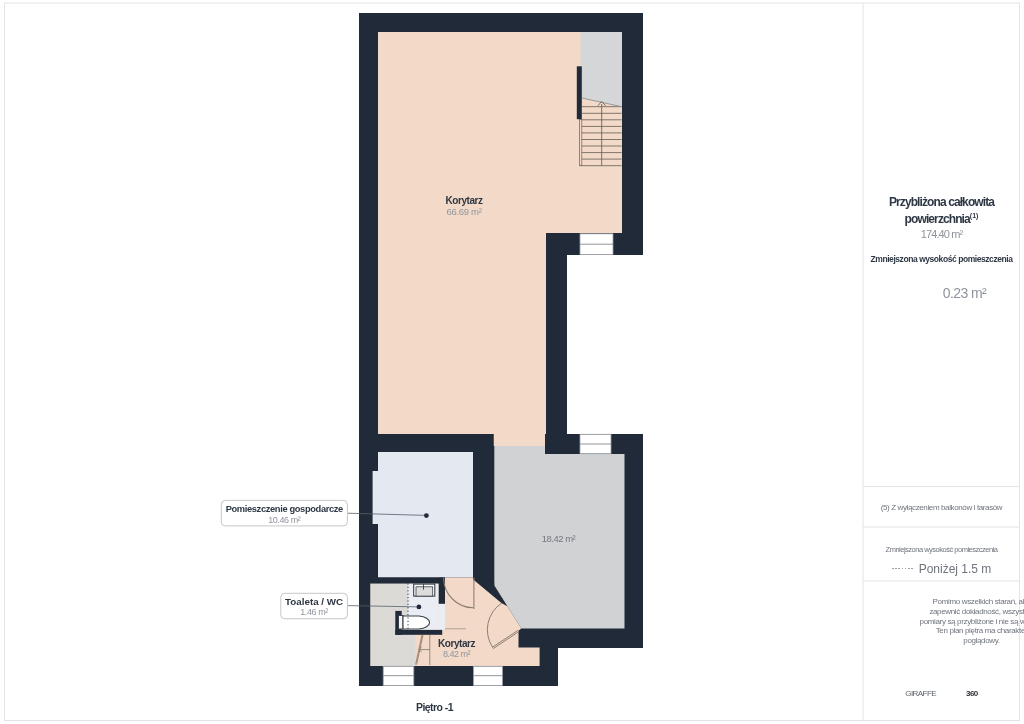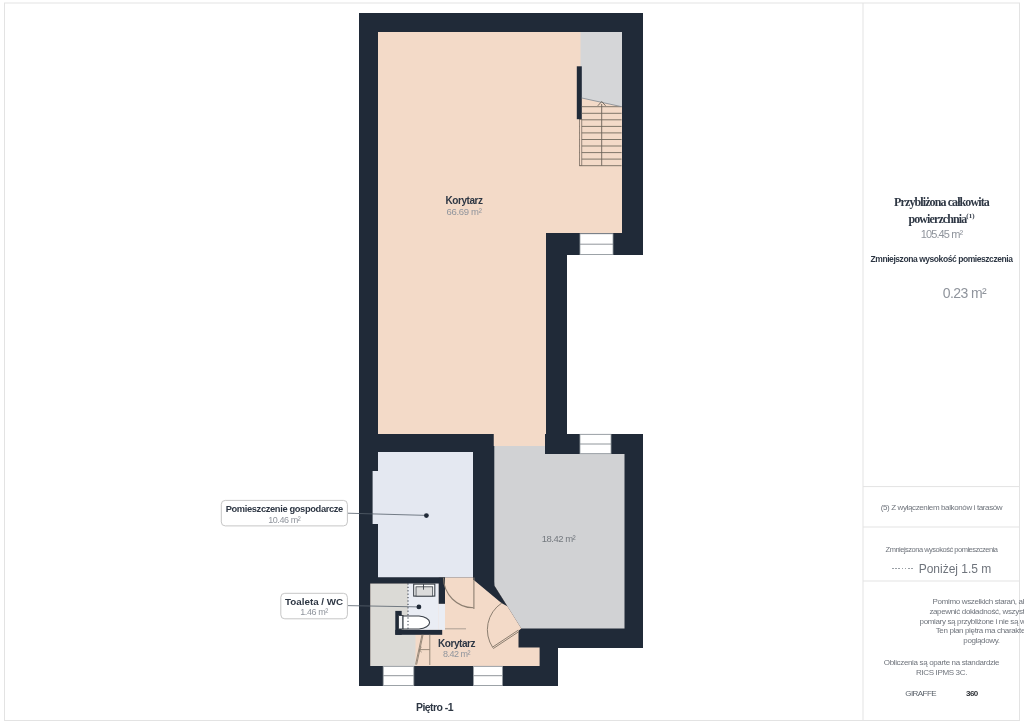--- a/index.html
+++ b/index.html
@@ -158,34 +158,33 @@
   <text x="464" y="214.7" font-size="9.5" letter-spacing="-0.3" fill="#8f949c" text-anchor="middle">66.69 m²</text>
 
   <text x="558.5" y="541.5" font-size="9.5" letter-spacing="-0.5" fill="#74797f" text-anchor="middle">18.42 m²</text>
 
   <text x="456.5" y="647" font-size="10" letter-spacing="-0.45" font-weight="bold" fill="#2e3744" text-anchor="middle">Korytarz</text>
   <text x="456.5" y="656.8" font-size="9" letter-spacing="-0.5" fill="#8f949c" text-anchor="middle">8.42 m²</text>
 
   <text x="434.5" y="710.5" font-size="10.5" letter-spacing="-0.55" font-weight="bold" fill="#2e3744" text-anchor="middle">Piętro -1</text>
 </svg>
 
-<div class="sb" style="top:195px;font-size:12px;letter-spacing:-0.9px;font-weight:bold;color:#2e3744;line-height:14px;font-family:Liberation Serif, serif;">Przybliżona całkowita<br>powierzchnia<sup style="font-size:7px;letter-spacing:0;">(1)</sup></div>
+<div class="sb" style="top:195px;font-size:12px;letter-spacing:-0.9px;font-weight:bold;color:#2e3744;line-height:14px;">Przybliżona całkowita<br>powierzchnia<sup style="font-size:7px;letter-spacing:0;">(1)</sup></div>
 
-<div class="sb" style="top:228px;font-size:11px;letter-spacing:-0.9px;color:#8f949c;">105.45 m²</div>
+<div class="sb" style="top:228px;font-size:11px;letter-spacing:-0.9px;color:#8f949c;">174.40 m²</div>
 
 <div class="sb" style="top:253.5px;font-size:8.5px;letter-spacing:-0.44px;font-weight:bold;color:#2e3744;white-space:nowrap;">Zmniejszona wysokość pomieszczenia</div>
 
 <div class="sb" style="top:285px;font-size:14px;letter-spacing:-0.6px;color:#8f949c;padding-left:23px;">0.23 m²</div>
 
 <div class="sb" style="top:502.5px;font-size:8px;letter-spacing:-0.38px;white-space:nowrap;">(5) Z wyłączeniem balkonów i tarasów</div>
 
 <div class="sb" style="top:544.5px;font-size:7.5px;letter-spacing:-0.5px;white-space:nowrap;">Zmniejszona wysokość pomieszczenia</div>
 
 <div class="sb" style="top:560.5px;font-size:12px;">
   <span style="display:inline-block;width:21px;height:1.2px;background:repeating-linear-gradient(90deg,#9aa0a6 0,#9aa0a6 1.7px,transparent 1.7px,transparent 3.2px);vertical-align:middle;margin-right:6px;"></span><span style="vertical-align:middle;">Poniżej 1.5 m</span>
 </div>
 
 <div class="sb" style="top:597px;font-size:8px;line-height:9.8px;letter-spacing:-0.35px;margin-left:40px;">Pomimo wszelkich starań, aby<br>zapewnić dokładność, wszystkie<br>pomiary są przybliżone i nie są w skali.<br>Ten plan piętra ma charakter<br>poglądowy.</div>
 
-<div class="sb" style="top:658px;font-size:8px;line-height:9.8px;letter-spacing:-0.35px;">Obliczenia są oparte na standardzie<br>RICS IPMS 3C.</div>
 
 <div class="sb" style="top:689px;font-size:8px;color:#596069;letter-spacing:-0.55px;">GIRAFFE<b style="color:#2f3338;margin-left:30px;">360</b></div>
 </div>
 
 </body></html>

